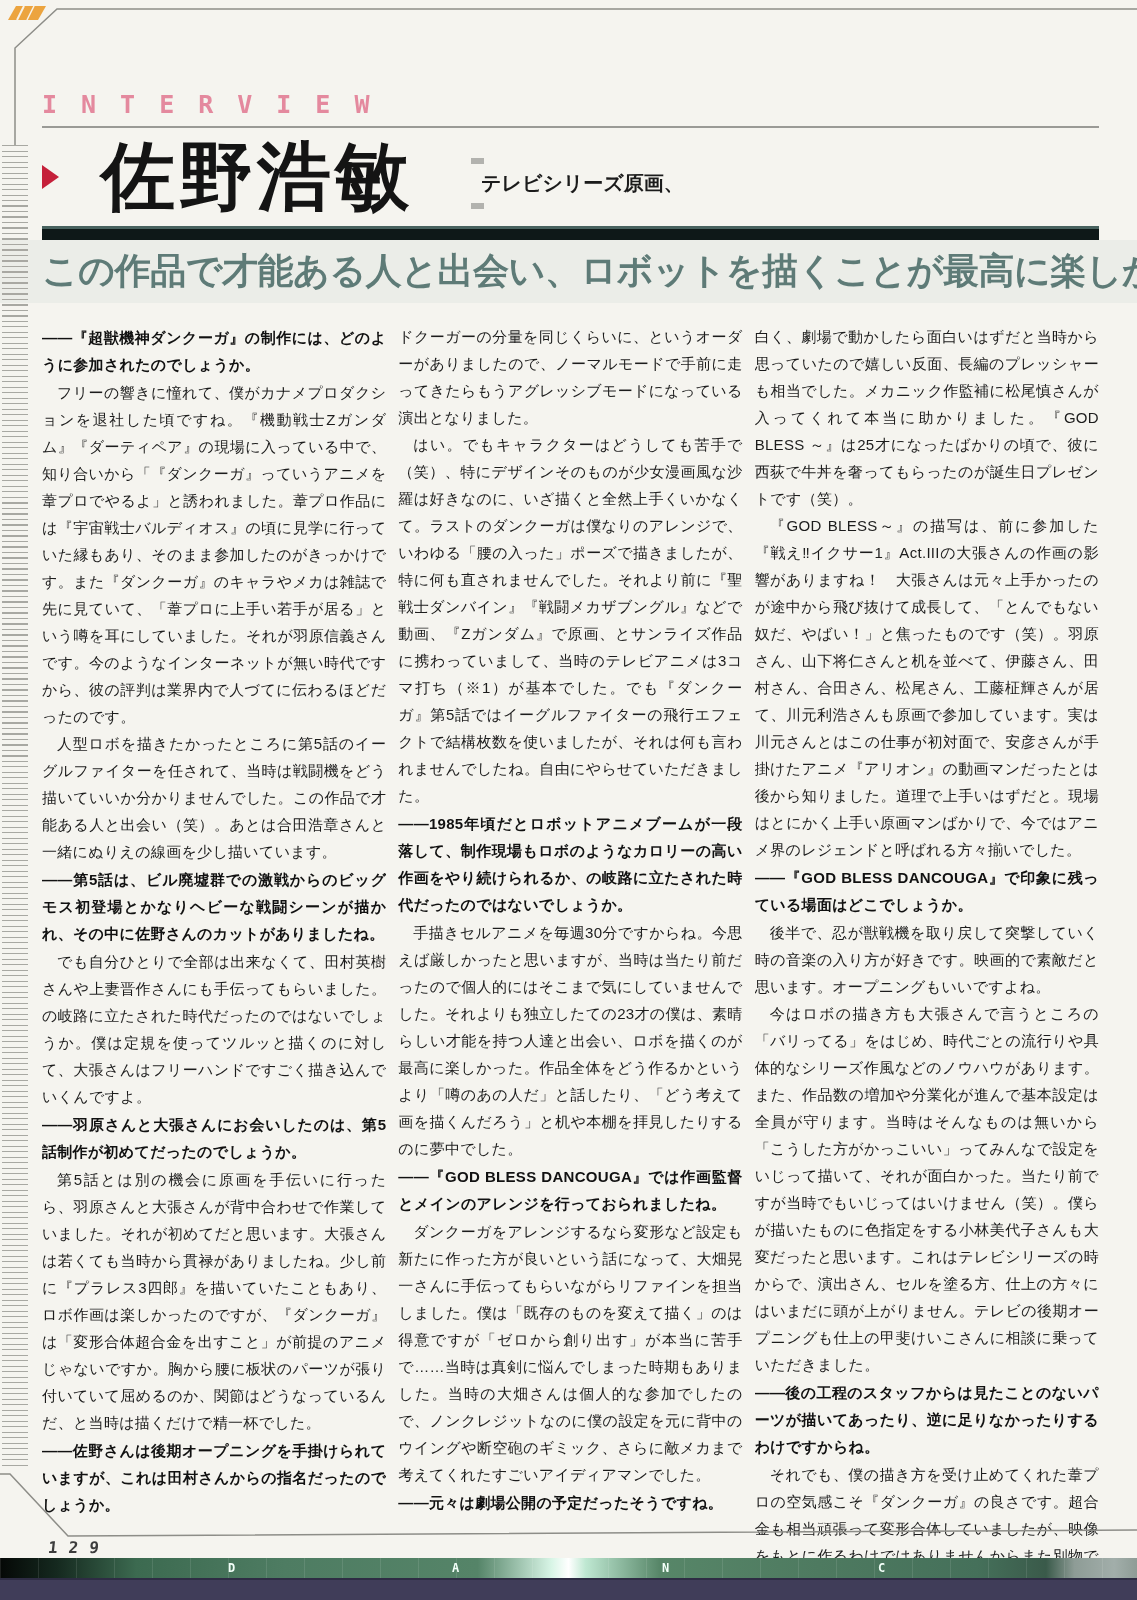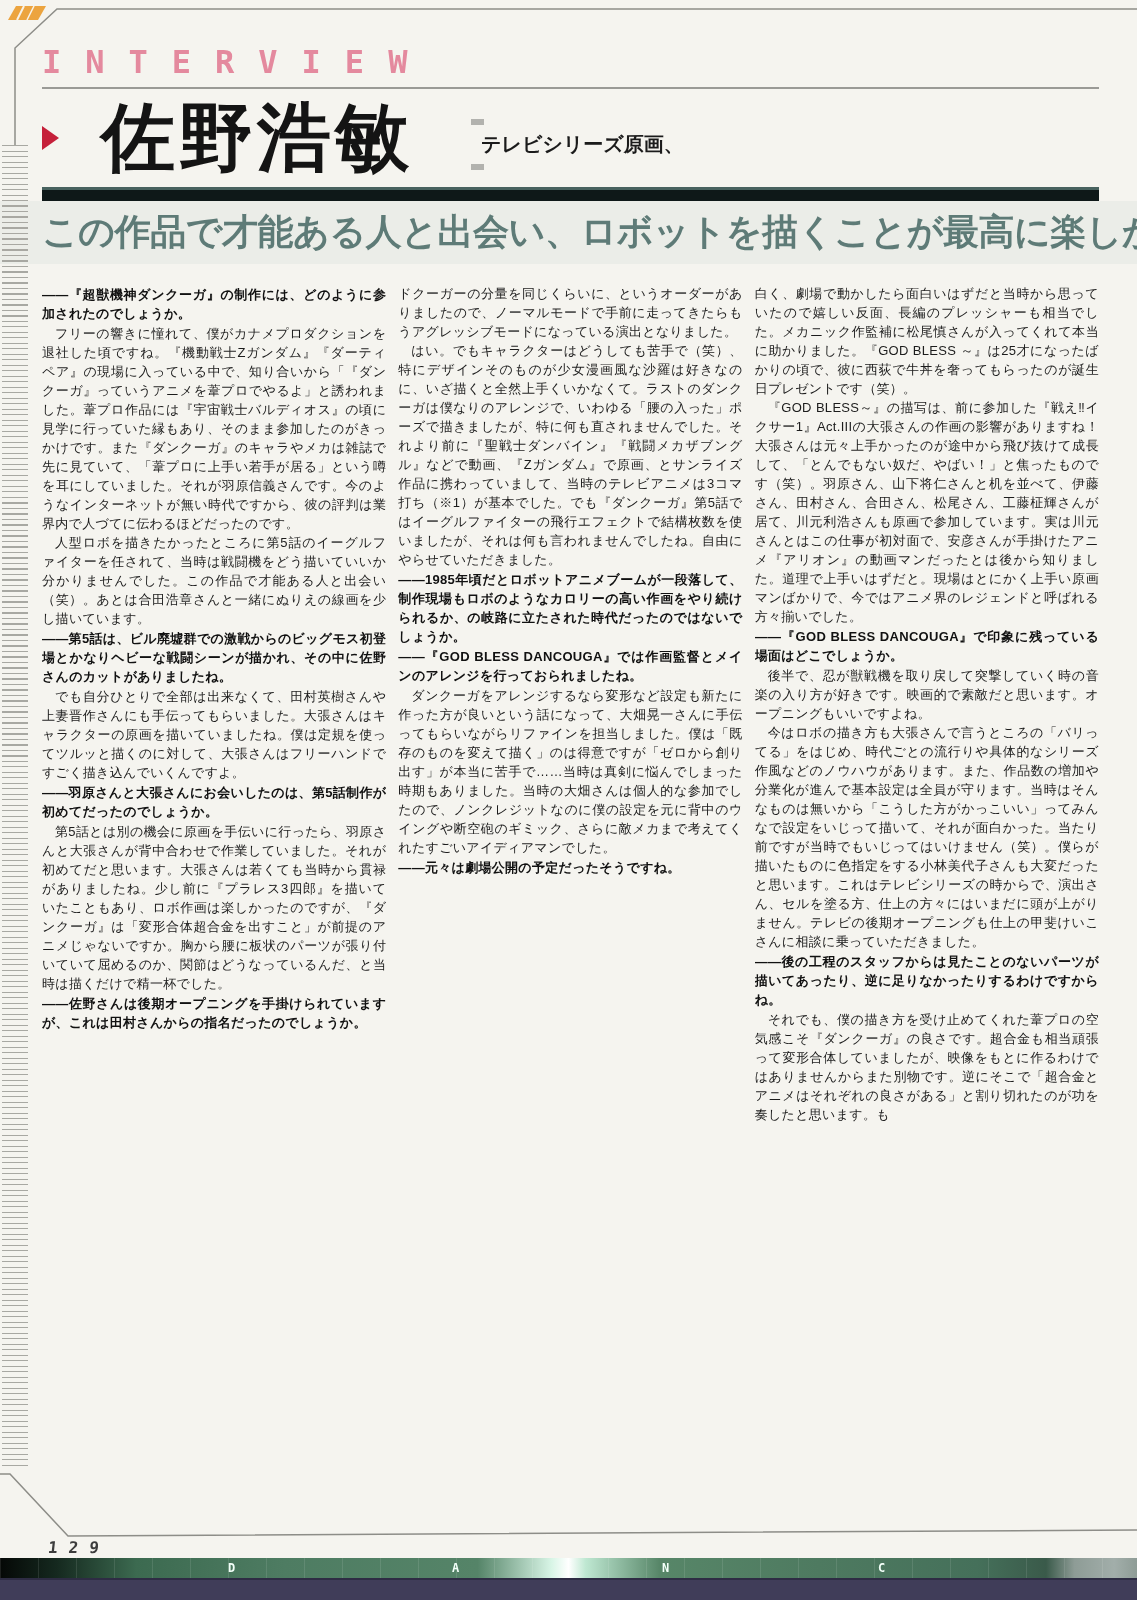--- a/index.html
+++ b/index.html
@@ -15,22 +15,22 @@
   .top-deco{top:0;}
   .bottom-deco{bottom:0;}
   .left-ruler{
     position:absolute;left:2px;top:145px;width:26px;height:1322px;
     background:repeating-linear-gradient(to bottom,#a8a8a2 0 1px,transparent 1px 5.5px);
   }
   
   .header{position:relative;padding:46px 38px 0 42px;}
   .section-label{
     font-family:"DejaVu Sans Mono",monospace;
-    font-size:32px;font-weight:700;color:#e4899e;
-    letter-spacing:24px;line-height:1;
+    font-size:25px;font-weight:700;color:#e4899e;
+    letter-spacing:24px;line-height:1;margin-top:46px;
   }
   .header-rule{height:2px;background:#9a9a96;margin:9px 0 10px 0;}
   .name-row{display:flex;align-items:center;gap:32px;}
   .name-marker{
     width:0;height:0;margin-right:10px;
     border-left:17px solid #c5203a;
     border-top:12px solid transparent;
     border-bottom:12px solid transparent;
   }
   .interviewee-name{
@@ -60,21 +60,21 @@
   
   .article{
     display:flex;gap:12px;
     padding:20px 38px 0 42px;
   }
   .col{
     flex:1 1 0;height:1282px;overflow:hidden;
     text-align:justify;
   }
   .blk{
-    margin:0;font-size:13px;line-height:19px;color:#1c1c1c;
+    margin:0;font-size:15px;line-height:27px;color:#1c1c1c;
     letter-spacing:0.3px;
   }
   .blk.q{
     font-family:"Liberation Sans",sans-serif;font-weight:700;color:#111;
     margin:1px 0;
   }
   .blk.a,.blk.a-cont{
     font-family:Liberation Sans, sans-serif;
   }
   .blk.a{text-indent:1em;}
@@ -145,29 +145,30 @@
   <div class="headline-strip">
     <div class="headline">この作品で才能ある人と出会い、ロボットを描くことが最高に楽しかったです</div>
   </div>
 
   <div class="article">
     <div class="col">
         <p class="blk q">――『超獣機神ダンクーガ』の制作には、どのように参加されたのでしょうか。</p>
         <p class="blk a">フリーの響きに憧れて、僕がカナメプロダクションを退社した頃ですね。『機動戦士Zガンダム』『ダーティペア』の現場に入っている中で、知り合いから「『ダンクーガ』っていうアニメを葦プロでやるよ」と誘われました。葦プロ作品には『宇宙戦士バルディオス』の頃に見学に行っていた縁もあり、そのまま参加したのがきっかけです。また『ダンクーガ』のキャラやメカは雑誌で先に見ていて、「葦プロに上手い若手が居る」という噂を耳にしていました。それが羽原信義さんです。今のようなインターネットが無い時代ですから、彼の評判は業界内で人づてに伝わるほどだったのです。</p>
         <p class="blk a">人型ロボを描きたかったところに第5話のイーグルファイターを任されて、当時は戦闘機をどう描いていいか分かりませんでした。この作品で才能ある人と出会い（笑）。あとは合田浩章さんと一緒にぬりえの線画を少し描いています。</p>
         <p class="blk q">――第5話は、ビル廃墟群での激戦からのビッグモス初登場とかなりヘビーな戦闘シーンが描かれ、その中に佐野さんのカットがありましたね。</p>
-        <p class="blk a">でも自分ひとりで全部は出来なくて、田村英樹さんや上妻晋作さんにも手伝ってもらいました。大張さんはキャラクターの原画を描いていましたね。僕は定規を使ってツルッと描くのに対して、大張さんはフリーハンドですごく描き込んでいくんですよ。</p>
+        <p class="blk a">でも自分ひとりで全部は出来なくて、田村英樹さんや上妻晋作さんにも手伝ってもらいました。の岐路に立たされた時代だったのではないでしょうか。僕は定規を使ってツルッと描くのに対して、大張さんはフリーハンドですごく描き込んでいくんですよ。</p>
         <p class="blk q">――羽原さんと大張さんにお会いしたのは、第5話制作が初めてだったのでしょうか。</p>
         <p class="blk a">第5話とは別の機会に原画を手伝いに行ったら、羽原さんと大張さんが背中合わせで作業していました。それが初めてだと思います。大張さんは若くても当時から貫禄がありましたね。少し前に『プラレス3四郎』を描いていたこともあり、ロボ作画は楽しかったのですが、『ダンクーガ』は「変形合体超合金を出すこと」が前提のアニメじゃないですか。胸から腰に板状のパーツが張り付いていて屈めるのか、関節はどうなっているんだ、と当時は描くだけで精一杯でした。</p>
         <p class="blk q">――佐野さんは後期オープニングを手掛けられていますが、これは田村さんからの指名だったのでしょうか。</p>
       </div>
     <div class="col">
         <p class="blk a-cont">ドクーガーの分量を同じくらいに、というオーダーがありましたので、ノーマルモードで手前に走ってきたらもうアグレッシブモードになっている演出となりました。</p>
         <p class="blk a">はい。でもキャラクターはどうしても苦手で（笑）、特にデザインそのものが少女漫画風な沙羅は好きなのに、いざ描くと全然上手くいかなくて。ラストのダンクーガは僕なりのアレンジで、いわゆる「腰の入った」ポーズで描きましたが、特に何も直されませんでした。それより前に『聖戦士ダンバイン』『戦闘メカザブングル』などで動画、『Zガンダム』で原画、とサンライズ作品に携わっていまして、当時のテレビアニメは3コマ打ち（※1）が基本でした。でも『ダンクーガ』第5話ではイーグルファイターの飛行エフェクトで結構枚数を使いましたが、それは何も言われませんでしたね。自由にやらせていただきました。</p>
         <p class="blk q">――1985年頃だとロボットアニメブームが一段落して、制作現場もロボのようなカロリーの高い作画をやり続けられるか、の岐路に立たされた時代だったのではないでしょうか。</p>
+        <p class="blk a">手描きセルアニメを毎週30分ですからね。今思えば厳しかったと思いますが、当時は当たり前だったので個人的にはそこまで気にしていませんでした。それよりも独立したての23才の僕は、素晴らしい才能を持つ人達と出会い、ロボを描くのが最高に楽しかった。作品全体をどう作るかというより「噂のあの人だ」と話したり、「どう考えて画を描くんだろう」と机や本棚を拝見したりするのに夢中でした。</p>
         <p class="blk q">――『GOD BLESS DANCOUGA』では作画監督とメインのアレンジを行っておられましたね。</p>
         <p class="blk a">ダンクーガをアレンジするなら変形など設定も新たに作った方が良いという話になって、大畑晃一さんに手伝ってもらいながらリファインを担当しました。僕は「既存のものを変えて描く」のは得意ですが「ゼロから創り出す」が本当に苦手で……当時は真剣に悩んでしまった時期もありました。当時の大畑さんは個人的な参加でしたので、ノンクレジットなのに僕の設定を元に背中のウイングや断空砲のギミック、さらに敵メカまで考えてくれたすごいアイディアマンでした。</p>
         <p class="blk q">――元々は劇場公開の予定だったそうですね。</p>
       </div>
     <div class="col">
         <p class="blk a-cont">白く、劇場で動かしたら面白いはずだと当時から思っていたので嬉しい反面、長編のプレッシャーも相当でした。メカニック作監補に松尾慎さんが入ってくれて本当に助かりました。『GOD BLESS ～』は25才になったばかりの頃で、彼に西荻で牛丼を奢ってもらったのが誕生日プレゼントです（笑）。</p>
         <p class="blk a">『GOD BLESS～』の描写は、前に参加した『戦え‼イクサー1』Act.IIIの大張さんの作画の影響がありますね！　大張さんは元々上手かったのが途中から飛び抜けて成長して、「とんでもない奴だ、やばい！」と焦ったものです（笑）。羽原さん、山下将仁さんと机を並べて、伊藤さん、田村さん、合田さん、松尾さん、工藤柾輝さんが居て、川元利浩さんも原画で参加しています。実は川元さんとはこの仕事が初対面で、安彦さんが手掛けたアニメ『アリオン』の動画マンだったとは後から知りました。道理で上手いはずだと。現場はとにかく上手い原画マンばかりで、今ではアニメ界のレジェンドと呼ばれる方々揃いでした。</p>
         <p class="blk q">――『GOD BLESS DANCOUGA』で印象に残っている場面はどこでしょうか。</p>
         <p class="blk a">後半で、忍が獣戦機を取り戻して突撃していく時の音楽の入り方が好きです。映画的で素敵だと思います。オープニングもいいですよね。</p>
         <p class="blk a">今はロボの描き方も大張さんで言うところの「バリってる」をはじめ、時代ごとの流行りや具体的なシリーズ作風などのノウハウがあります。また、作品数の増加や分業化が進んで基本設定は全員が守ります。当時はそんなものは無いから「こうした方がかっこいい」ってみんなで設定をいじって描いて、それが面白かった。当たり前ですが当時でもいじってはいけません（笑）。僕らが描いたものに色指定をする小林美代子さんも大変だったと思います。これはテレビシリーズの時からで、演出さん、セルを塗る方、仕上の方々にはいまだに頭が上がりません。テレビの後期オープニングも仕上の甲斐けいこさんに相談に乗っていただきました。</p>

